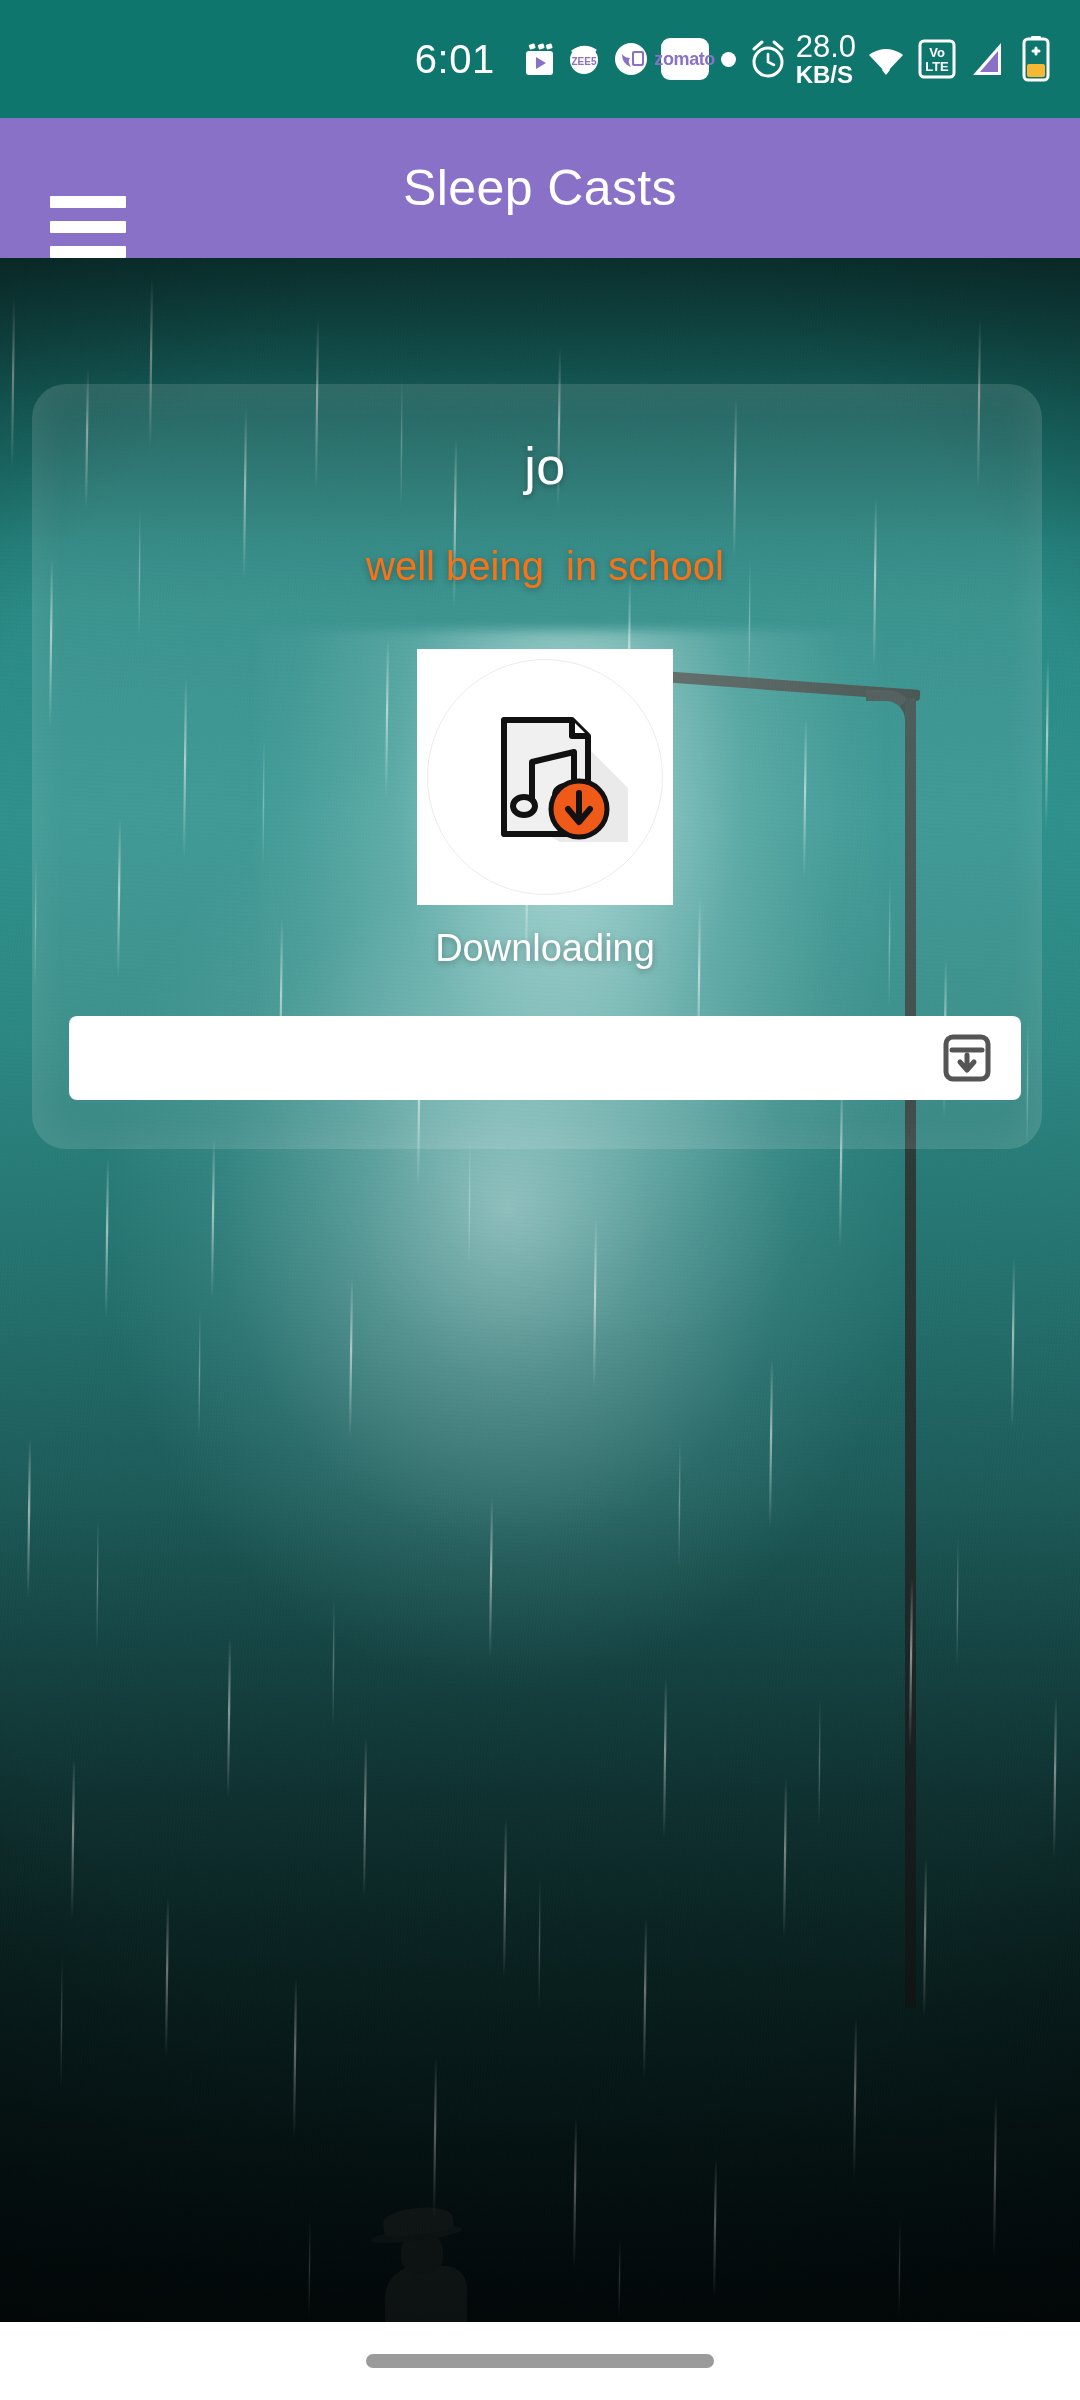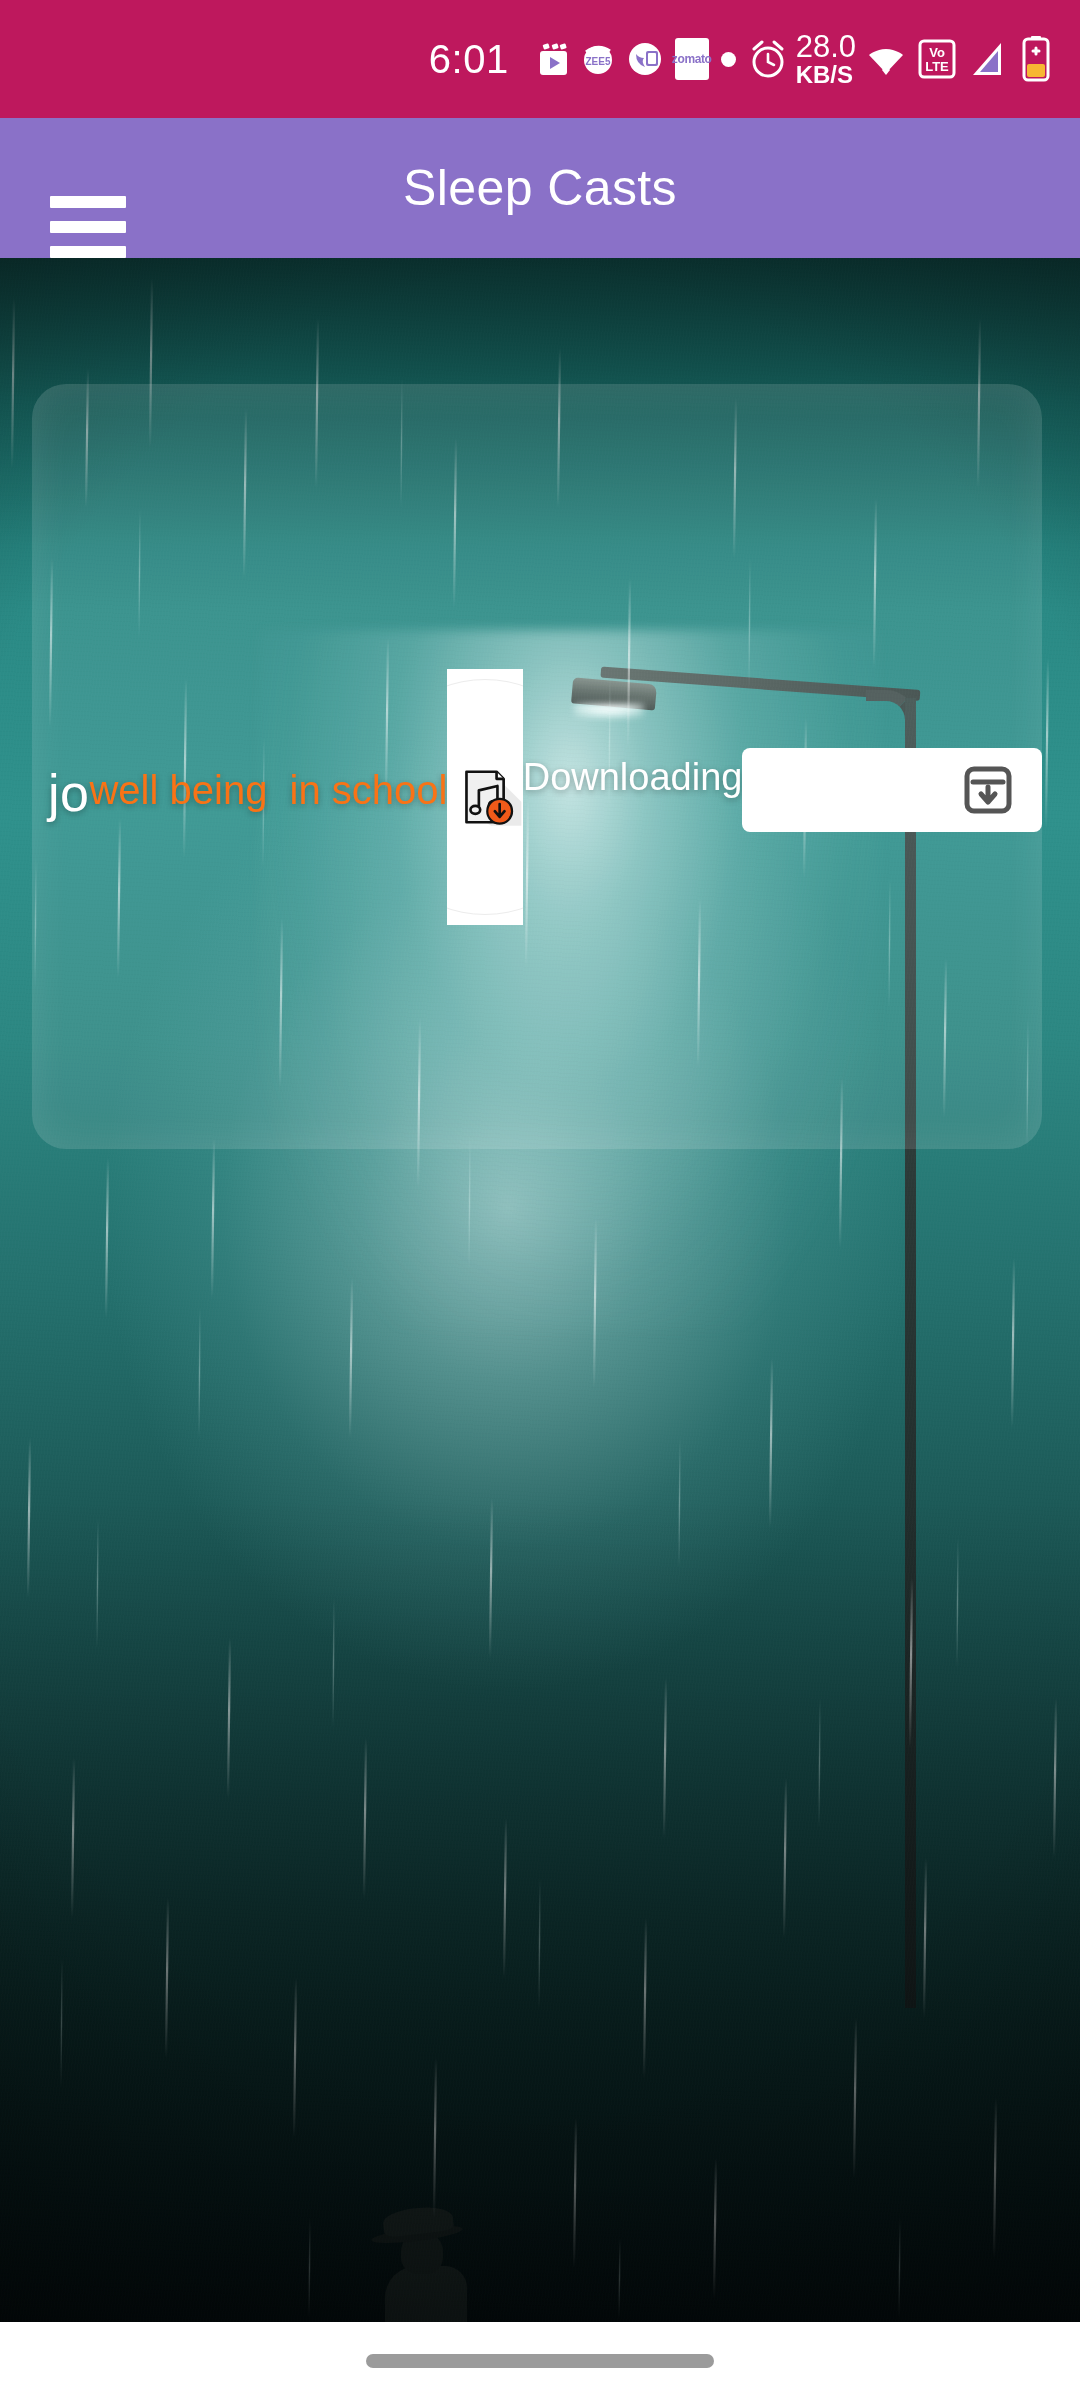--- a/index.html
+++ b/index.html
@@ -130,36 +130,36 @@
     position:absolute; inset:0; pointer-events:none;
     background:
       linear-gradient(to bottom, rgba(0,0,0,0.34) 0%, rgba(0,0,0,0) 14%, rgba(0,0,0,0) 60%, rgba(0,0,0,0.45) 100%),
       radial-gradient(ellipse 110% 80% at 50% 45%, rgba(0,0,0,0) 55%, rgba(0,0,0,0.42) 100%);
   }
 
   
   #statusbar {
     position:absolute; left:0; top:0;
     width:1080px; height:118px;
-    background:#be185d;
+    background:#0f766e;
     display:flex; align-items:center; justify-content:flex-end;
     padding-right:22px; gap:0px;
   }
   #status-time {
     color:#fff; font-size:40px; letter-spacing:0.5px;
     margin-right:24px; font-weight:400;
   }
   .sb-icon {
     display:flex; align-items:center; justify-content:center;
     margin:0 6px; flex-shrink:0;
   }
   .notif-zomato {
-    width:34px; height:42px; background:#fff; border-radius:3px;
+    width:48px; height:42px; background:#fff; border-radius:9px;
     display:flex; align-items:center; justify-content:center;
-    color:#8a71c8; font-size:12px; font-weight:bold; letter-spacing:-0.4px;
+    color:#8a71c8; font-size:18px; font-weight:bold; letter-spacing:-0.4px;
   }
   .notif-dot { width:15px; height:15px; background:#fff; border-radius:50%; }
   #datarate {
     color:#fff; line-height:1; text-align:left;
     margin:0 4px 0 2px;
   }
   #datarate .dr-num { font-size:31px; display:block; }
   #datarate .dr-unit { font-size:24px; display:block; margin-top:1px;font-weight:bold; }
   #battery-wrap { position:relative; margin-left:8px; }
 
@@ -184,21 +184,21 @@
     pointer-events:none;
   }
 
   
   #card {
     position:absolute; left:32px; top:384px;
     width:1010px; height:765px;
     background:rgba(255,255,255,0.085);
     border-radius:34px;
     box-shadow:0 0 44px rgba(255,255,255,0.10) inset;
-    display:flex; flex-direction:row; align-items:center;padding-left:16px;
+    display:flex; flex-direction:column; align-items:center;padding-left:16px;
   }
   #card-title {
     margin-top:52px;
     color:#fff; font-size:52px; font-weight:400; letter-spacing:0.5px;
     text-shadow:0 2px 6px rgba(0,0,0,0.30);
   }
   #card-subtitle {
     margin-top:48px;
     color:#f97316; font-size:40px; font-weight:400;
     text-shadow:0 2px 6px rgba(0,0,0,0.30);

